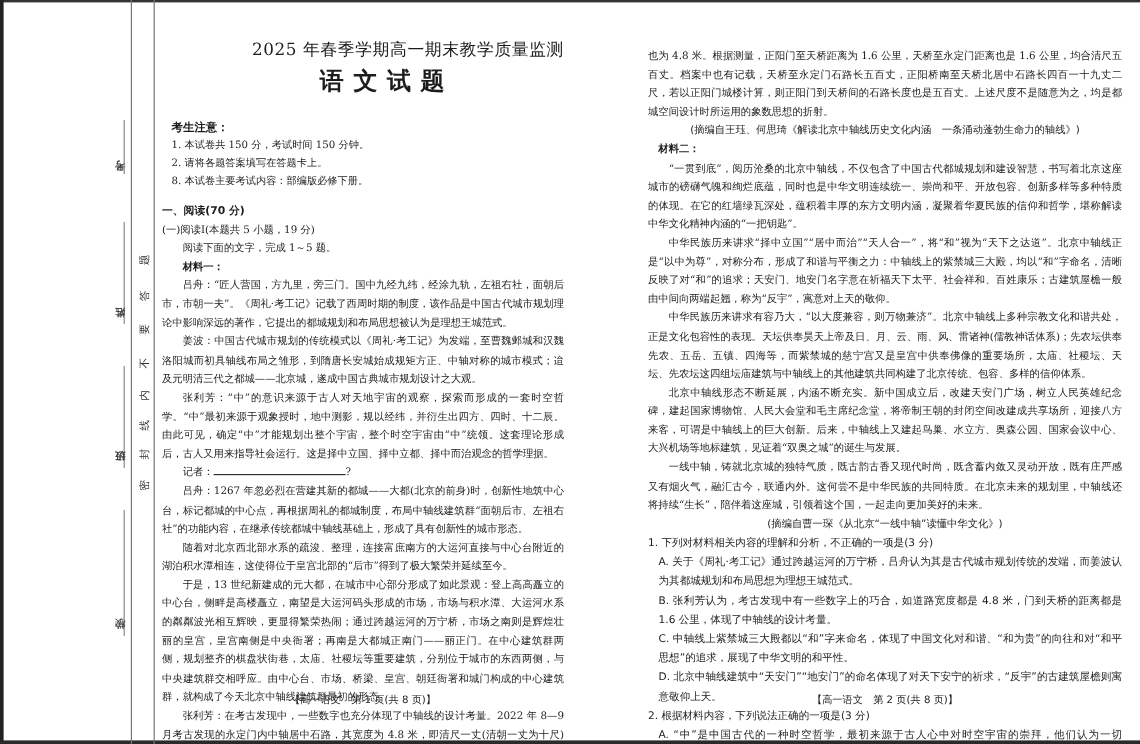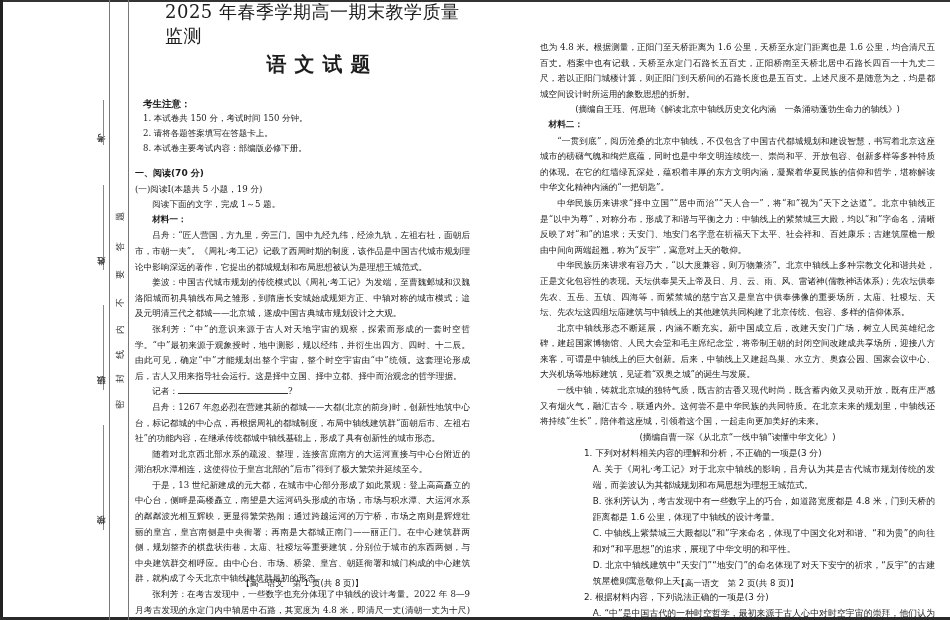--- a/index.html
+++ b/index.html
@@ -10,34 +10,34 @@
   .edge-left { position: absolute; left: 0; top: 0; width: 3px; height: 620px; background: #222; }
   .binding-line { position: absolute; top: 0; height: 620px; width: 1px; background: #777; }
   .vert-label { position: absolute; writing-mode: vertical-rl; transform: rotate(180deg); font-size: 9px; color: #333; font-family: "DejaVu Sans", sans-serif; }
   .vert-rule { position: absolute; width: 1px; background: #888; left: 103px; }
   .seal-char { position: absolute; left: 116px; font-size: 9px; color: #333; transform: rotate(-90deg); font-family: "DejaVu Sans", sans-serif; }
 
   .page { position: absolute; top: 0; height: 620px; }
   .page-left { left: 135px; width: 335px; }
   .page-right { left: 540px; width: 395px; }
 
-  .exam-title { text-align: left; font-size: 18px; letter-spacing: 0.5px; padding-left: 30px; }
+  .exam-title { text-align: right; font-size: 14px; margin-top: 33px; letter-spacing: 0.5px; padding-left: 30px; }
   .subject-title { text-align: center; font-size: 20px; font-weight: bold; letter-spacing: 8px; margin-top: 3px; padding-left: 40px; font-family: "DejaVu Sans", sans-serif; }
   .notice { margin-top: 18px; padding-left: 8px; font-size: 8.5px; line-height: 15px; }
   .notice-title { font-weight: bold; font-size: 9.5px; font-family: "DejaVu Sans", sans-serif; }
   .section { font-size: 8.6px; line-height: 15.6px; }
   .section-head { font-weight: bold; font-family: "DejaVu Sans", sans-serif; font-size: 9px; }
   .indent { text-indent: 2em; }
   .indent1 { padding-left: 1em; }
   .bold { font-weight: bold; font-family: Liberation Mono, monospace; }
   p { text-align: justify; }
   .blank { display: inline-block; width: 110px; border-bottom: 1px solid #333; height: 8px; vertical-align: baseline; }
   .source { text-align: center; font-family: "DejaVu Sans", sans-serif; font-size: 8.6px; }
   .footer { position: absolute; bottom: 30px; width: 100%; text-align: center; font-size: 8.5px; font-family: "DejaVu Sans", sans-serif; }
-  .q { font-family: "DejaVu Sans", sans-serif; font-size: 8.8px; line-height: 16px; margin-left: 44px; }
+  .q { font-family: "DejaVu Sans", sans-serif; font-size: 8.8px; line-height: 16px; }
   .opt { padding-left: 1em; text-indent: -0em; }
   .page-left .content { margin-top: 10px; }
 </style>
 </head>
 <body>
 
 <div class="edge-top"></div>
 <div class="edge-left"></div>
 <div class="edge-bottom"></div>
 
@@ -106,21 +106,21 @@
     <p class="indent">“一贯到底”，阅历沧桑的北京中轴线，不仅包含了中国古代都城规划和建设智慧，书写着北京这座城市的磅礴气魄和绚烂底蕴，同时也是中华文明连续统一、崇尚和平、开放包容、创新多样等多种特质的体现。在它的红墙绿瓦深处，蕴积着丰厚的东方文明内涵，凝聚着华夏民族的信仰和哲学，堪称解读中华文化精神内涵的“一把钥匙”。</p>
     <p class="indent">中华民族历来讲求“择中立国”“居中而治”“天人合一”，将“和”视为“天下之达道”。北京中轴线正是“以中为尊”，对称分布，形成了和谐与平衡之力：中轴线上的紫禁城三大殿，均以“和”字命名，清晰反映了对“和”的追求；天安门、地安门名字意在祈福天下太平、社会祥和、百姓康乐；古建筑屋檐一般由中间向两端起翘，称为“反宇”，寓意对上天的敬仰。</p>
     <p class="indent">中华民族历来讲求有容乃大，“以大度兼容，则万物兼济”。北京中轴线上多种宗教文化和谐共处，正是文化包容性的表现。天坛供奉昊天上帝及日、月、云、雨、风、雷诸神(儒教神话体系)；先农坛供奉先农、五岳、五镇、四海等，而紫禁城的慈宁宫又是皇宫中供奉佛像的重要场所，太庙、社稷坛、天坛、先农坛这四组坛庙建筑与中轴线上的其他建筑共同构建了北京传统、包容、多样的信仰体系。</p>
     <p class="indent">北京中轴线形态不断延展，内涵不断充实。新中国成立后，改建天安门广场，树立人民英雄纪念碑，建起国家博物馆、人民大会堂和毛主席纪念堂，将帝制王朝的封闭空间改建成共享场所，迎接八方来客，可谓是中轴线上的巨大创新。后来，中轴线上又建起鸟巢、水立方、奥森公园、国家会议中心、大兴机场等地标建筑，见证着“双奥之城”的诞生与发展。</p>
     <p class="indent">一线中轴，铸就北京城的独特气质，既古韵古香又现代时尚，既含蓄内敛又灵动开放，既有庄严感又有烟火气，融汇古今，联通内外。这何尝不是中华民族的共同特质。在北京未来的规划里，中轴线还将持续“生长”，陪伴着这座城，引领着这个国，一起走向更加美好的未来。</p>
     <p class="source">(摘编自曹一琛《从北京“一线中轴”读懂中华文化》)</p>
   </div>
 
   <div class="q">
     <div>1. 下列对材料相关内容的理解和分析，不正确的一项是(3 分)</div>
-    <p class="opt">A. 关于《周礼·考工记》对于北京中轴线的影响，吕舟认为其是古代城市规划传统的发端，而姜波认为其都城规划和布局思想为理想王城范式。</p>
+    <p class="opt">A. 关于《周礼·考工记》通过跨越运河的万宁桥，吕舟认为其是古代城市规划传统的发端，而姜波认为其都城规划和布局思想为理想王城范式。</p>
     <p class="opt">B. 张利芳认为，考古发现中有一些数字上的巧合，如道路宽度都是 4.8 米，门到天桥的距离都是 1.6 公里，体现了中轴线的设计考量。</p>
     <p class="opt">C. 中轴线上紫禁城三大殿都以“和”字来命名，体现了中国文化对和谐、“和为贵”的向往和对“和平思想”的追求，展现了中华文明的和平性。</p>
     <p class="opt">D. 北京中轴线建筑中“天安门”“地安门”的命名体现了对天下安宁的祈求，“反宇”的古建筑屋檐则寓意敬仰上天。</p>
   </div>
   <div class="q">
     <div>2. 根据材料内容，下列说法正确的一项是(3 分)</div>
     <p class="opt">A. “中”是中国古代的一种时空哲学，最初来源于古人心中对时空宇宙的崇拜，他们认为一切由“中”统领，四方、四时、十二辰的概念由此衍生。</p>
 
   </div>
 

